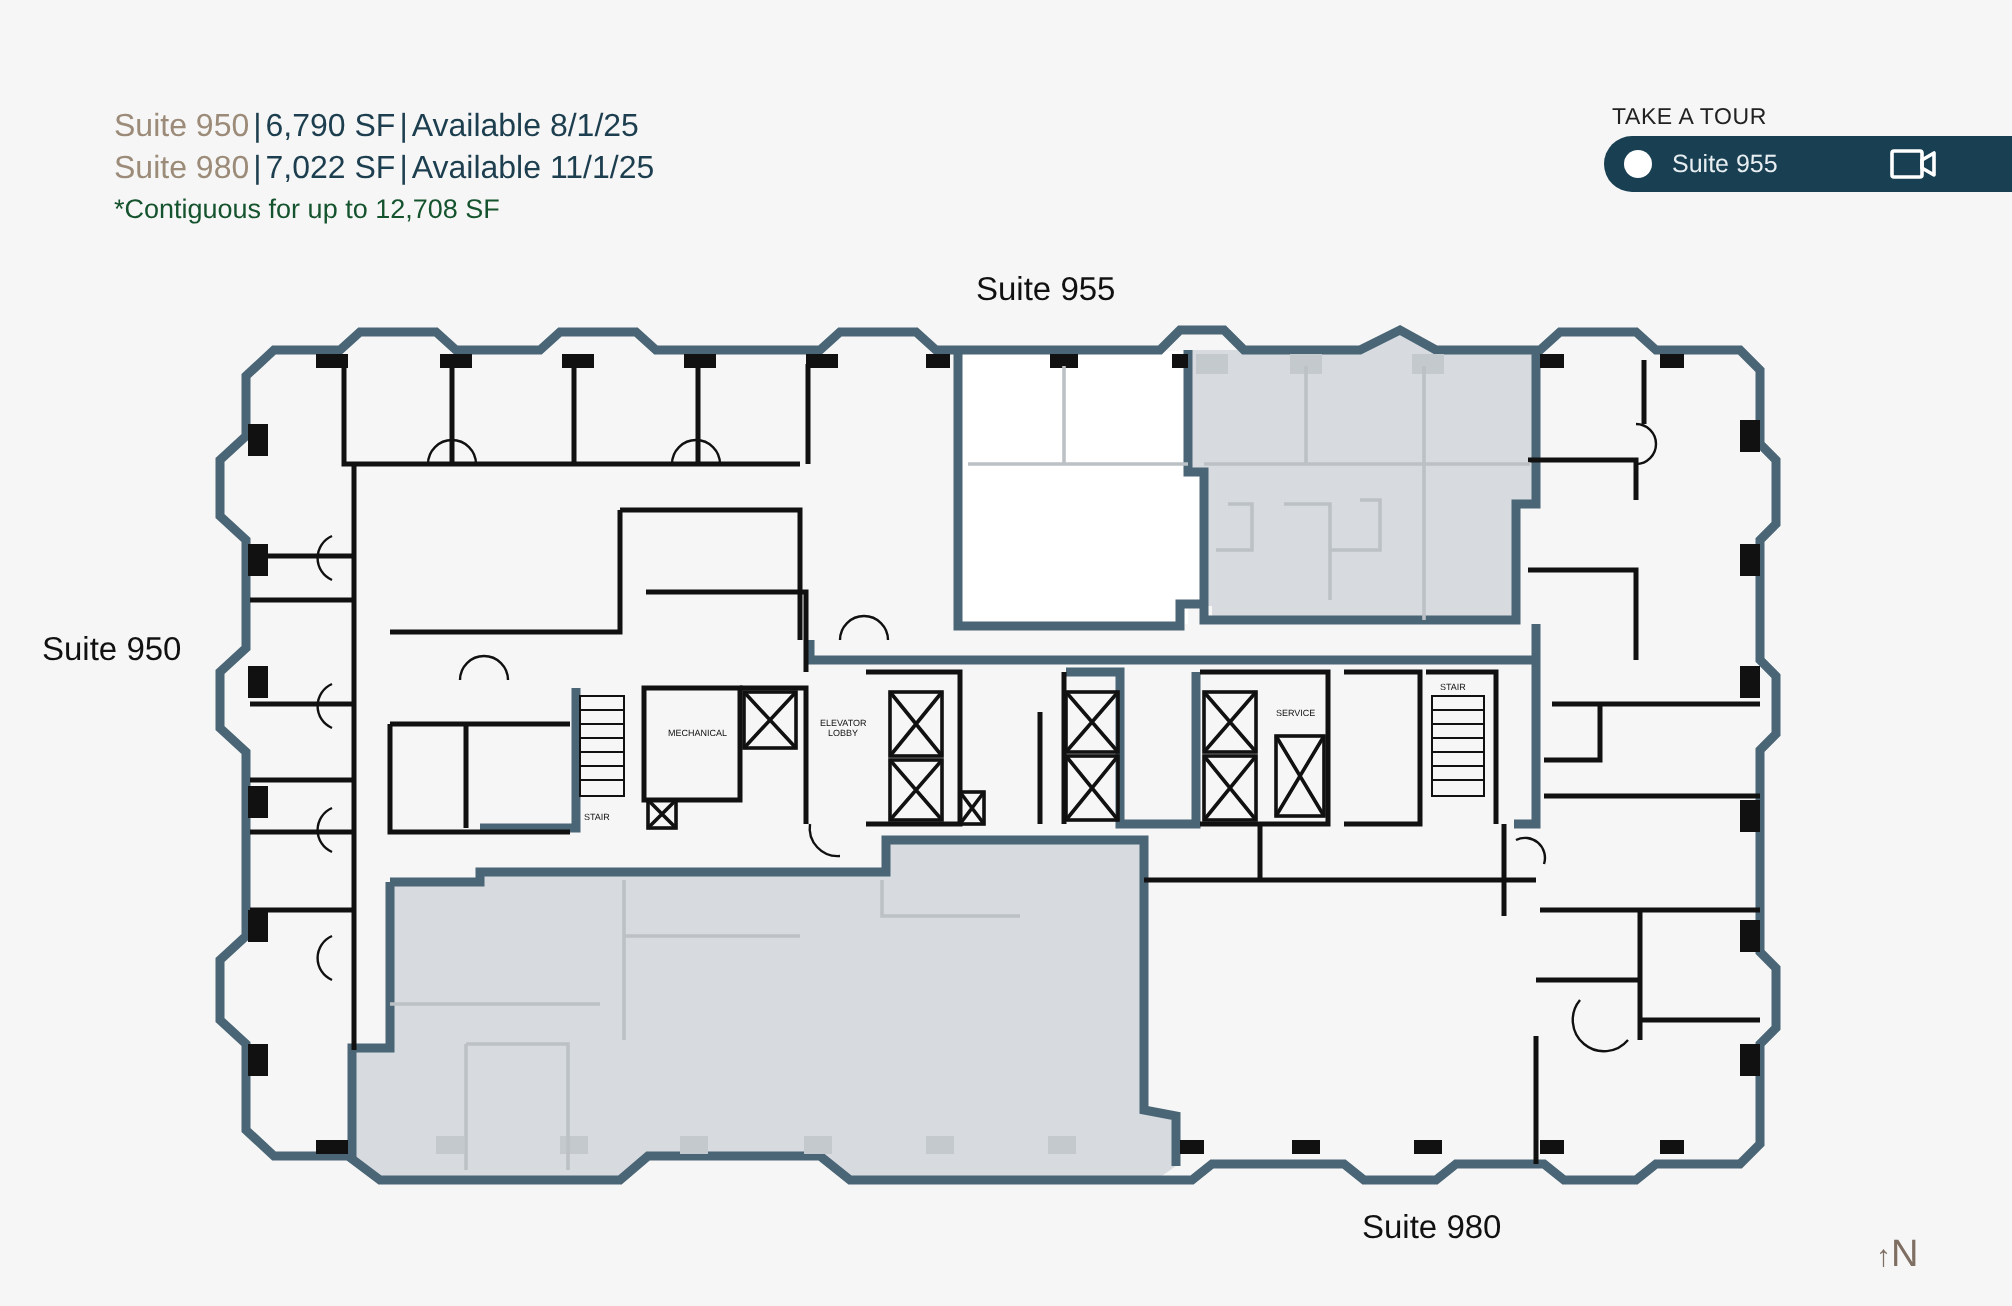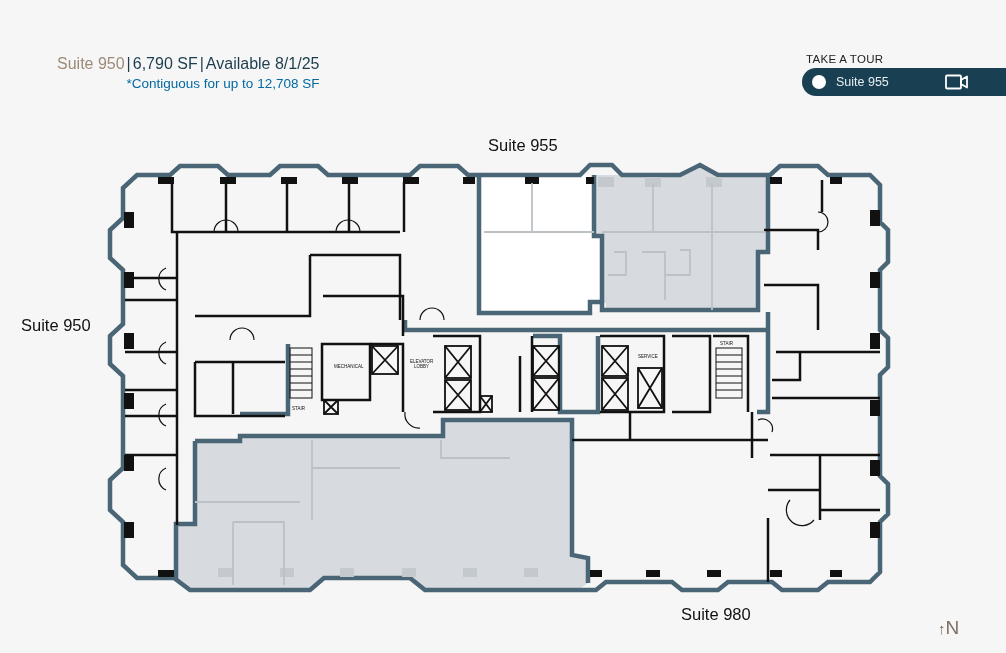--- a/index.html
+++ b/index.html
@@ -2,37 +2,40 @@
 <html><head>
 <meta charset="utf-8">
 <style>
   html, body { margin:0; padding:0; }
   body { width:1006px; height:653px; background:#f6f6f6; position:relative; overflow:hidden;
          font-family:"Liberation Sans", "DejaVu Sans", sans-serif; }
   .info { position:absolute; left:57px; top:53px; }
   .info .line { font-size:16px; line-height:21px; color:#1c3e4e; white-space:nowrap; }
   .info .suite { color:#9b8b78; }
   .info .sep { color:#1c3e4e; padding:0 2px; }
-  .info .note { font-size:13.5px; color:#0369a1; line-height:20px;text-align:right; }
+  .info .note { font-size:13.5px; color:#14532d; line-height:20px; }
   .tour-label { position:absolute; left:806px; top:41px; font-size:11.5px; letter-spacing:0.3px; color:#222;margin-top:12px; }
   .tour-pill { position:absolute; left:802px; top:68px; width:204px; height:28px; background:#183f52;
                border-radius:14px 0 0 14px; display:flex; align-items:center; cursor:pointer; }
   .tour-pill .dot { width:14px; height:14px; border-radius:50%; background:#fff; margin-left:10px; }
   .tour-pill .name { color:#e8eef1; font-size:12.5px; margin-left:10px; }
   .tour-pill .cam { position:absolute; left:143px; top:6px; }
   .plan { position:absolute; left:0; top:0; }
   .label { position:absolute; font-size:16.5px; color:#111; white-space:nowrap; }
   .north { position:absolute; left:938px; top:617px; font-size:19px; color:#7f6e62; }
 </style>
 </head>
 <body>
 
 <div class="info">
   <div class="line">
     <span class="suite">Suite 950</span><span class="sep">|</span><span>6,790 SF</span><span class="sep">|</span><span>Available 8/1/25</span>
+  </div>
+  <div class="line">
+    <span class="suite">Suite 980</span><span class="sep">|</span><span>7,022 SF</span><span class="sep">|</span><span>Available 11/1/25</span>
   </div>
   <div class="note">*Contiguous for up to 12,708 SF</div>
 </div>
 
 <div class="tour-label">TAKE A TOUR</div>
 <div class="tour-pill">
   <span class="dot"></span>
   <span class="name">Suite 955</span>
   <svg class="cam" width="24" height="16" viewBox="0 0 24 16">
     <rect x="1" y="1.5" width="15" height="13" rx="1" fill="none" stroke="#fff" stroke-width="1.8"></rect>

